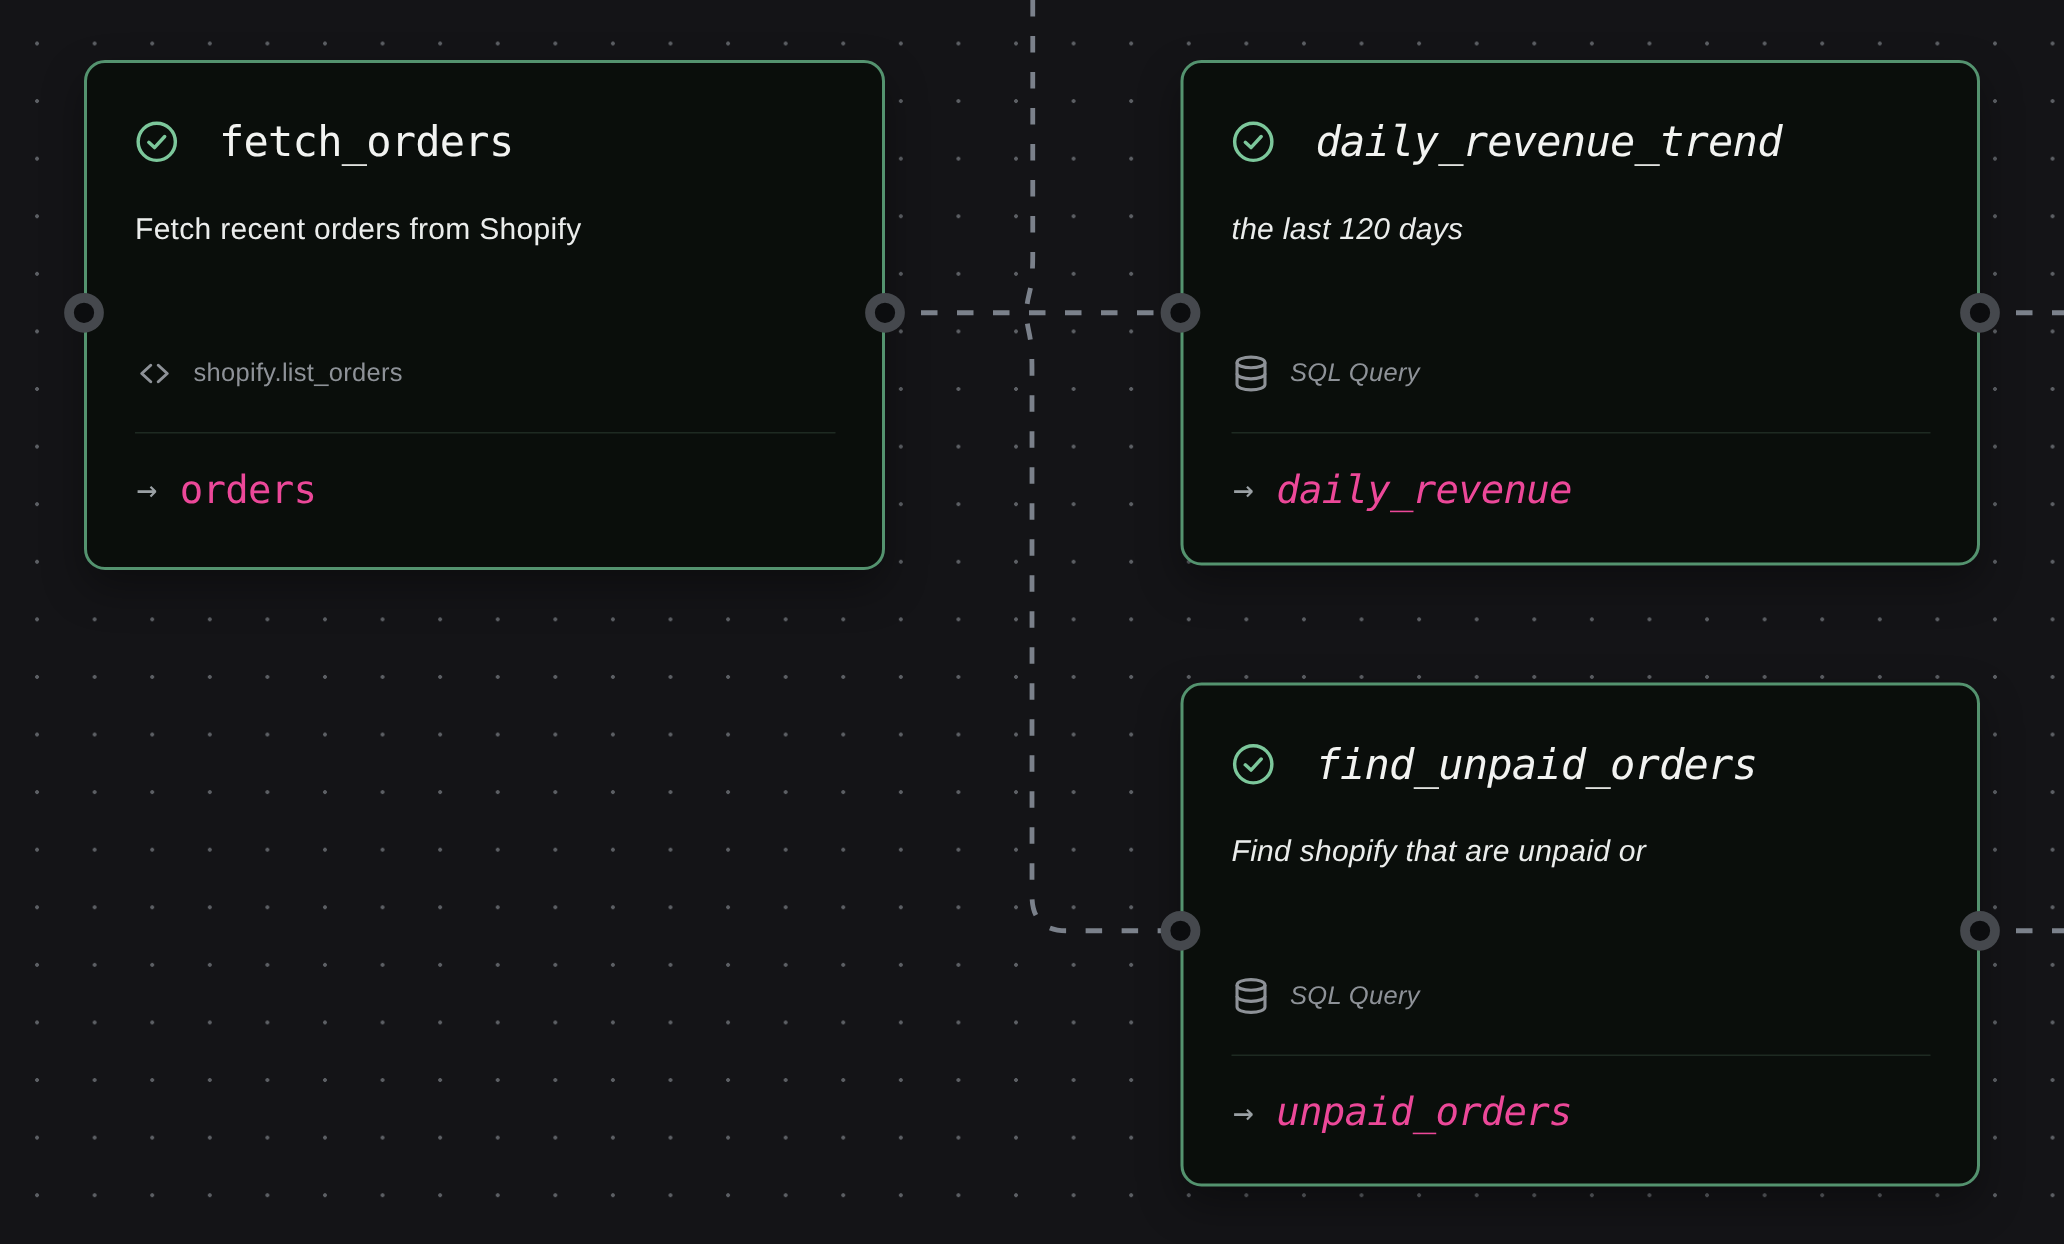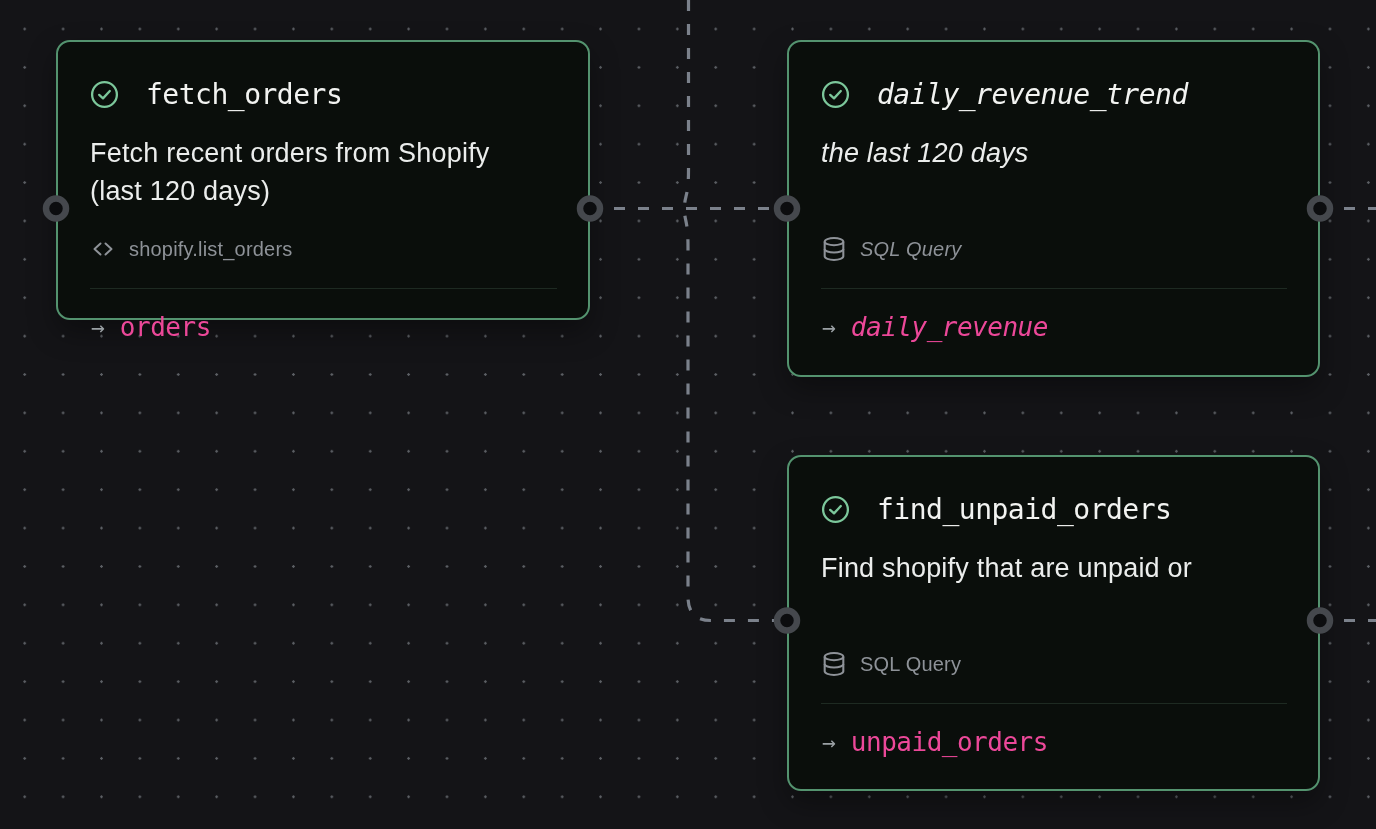--- a/index.html
+++ b/index.html
@@ -17,42 +17,42 @@
     background-position:5.5px 9.8px;
   }
   .node {
     position:absolute;
     background:#0a0e0b;
     border:2.5px solid #54936f;
     border-radius:14px;
     box-sizing:border-box;
     box-shadow:0 12px 28px rgba(0,0,0,0.35);
   }
-  .node-0 { left:56px;  top:40px;  width:534px; height:280px;padding-left:44px; }
+  .node-0 { left:56px;  top:40px;  width:534px; height:340px;padding-left:44px; }
   .node-1 { left:787px; top:40px;  width:533px; height:337px;font-style:italic; }
-  .node-2 { left:787px; top:455px; width:533px; height:336px; }
+  .node-2 { left:787px; top:455px; width:533px; height:336px;font-style:italic; }
 
   .node-header {
     position:absolute; left:32px; top:36px; height:32px;
     display:flex; align-items:center;
   }
   .check-icon { width:29px; height:29px; margin-right:27px; flex:0 0 auto; }
   .node-title {
     font-family:"DejaVu Sans Mono", monospace;
     font-size:28px; color:#f2f3f1; letter-spacing:-0.5px;
     white-space:nowrap;
   }
   .node-desc {
     position:absolute; left:32px; top:92px;
-    font-size:27px; line-height:38px; color:#ebedec; letter-spacing:0.2px;
+    font-size:20px; line-height:38px; color:#ebedec; letter-spacing:0.2px;
   }
   .node-meta {
     position:absolute; left:32px; top:192px; height:30px;
     display:flex; align-items:center; gap:13px;
-    color:#8e9298; font-size:20px; letter-spacing:0.2px;
+    color:#8e9298; font-size:17px; letter-spacing:0.2px;
   }
   .meta-icon { width:26px; height:26px; flex:0 0 auto; }
   .node-divider {
     position:absolute; left:32px; right:31px; top:246px; height:1px;
     background:#1e2a22;
   }
   .node-output {
     position:absolute; left:33px; top:270px; height:30px;
     display:flex; align-items:center; gap:15px;
   }
@@ -85,21 +85,20 @@
   <div class="node node-0">
     <div class="node-header">
       <svg class="check-icon" viewBox="0 0 29 29">
         <circle cx="14.5" cy="14.5" r="12.4" fill="none" stroke="#7cc79b" stroke-width="2.3"></circle>
         <path d="M9.2 14.9 L13 18.4 L19.8 11" fill="none" stroke="#7cc79b" stroke-width="2.3" stroke-linecap="round" stroke-linejoin="round"></path>
       </svg>
       <span class="node-title">fetch_orders</span>
     </div>
     <div class="node-desc">
       <div>Fetch recent orders from Shopify</div>
-      <div>(last 120 days)</div>
     </div>
     <div class="node-meta">
       <svg class="meta-icon" viewBox="0 0 26 26">
         <path d="M10.5 7.5 L4.5 13 L10.5 18.5" fill="none" stroke="#8e9298" stroke-width="2" stroke-linecap="round" stroke-linejoin="round"></path>
         <path d="M15.5 7.5 L21.5 13 L15.5 18.5" fill="none" stroke="#8e9298" stroke-width="2" stroke-linecap="round" stroke-linejoin="round"></path>
       </svg>
       <span>shopify.list_orders</span>
     </div>
     <div class="node-divider"></div>
     <div class="node-output">

